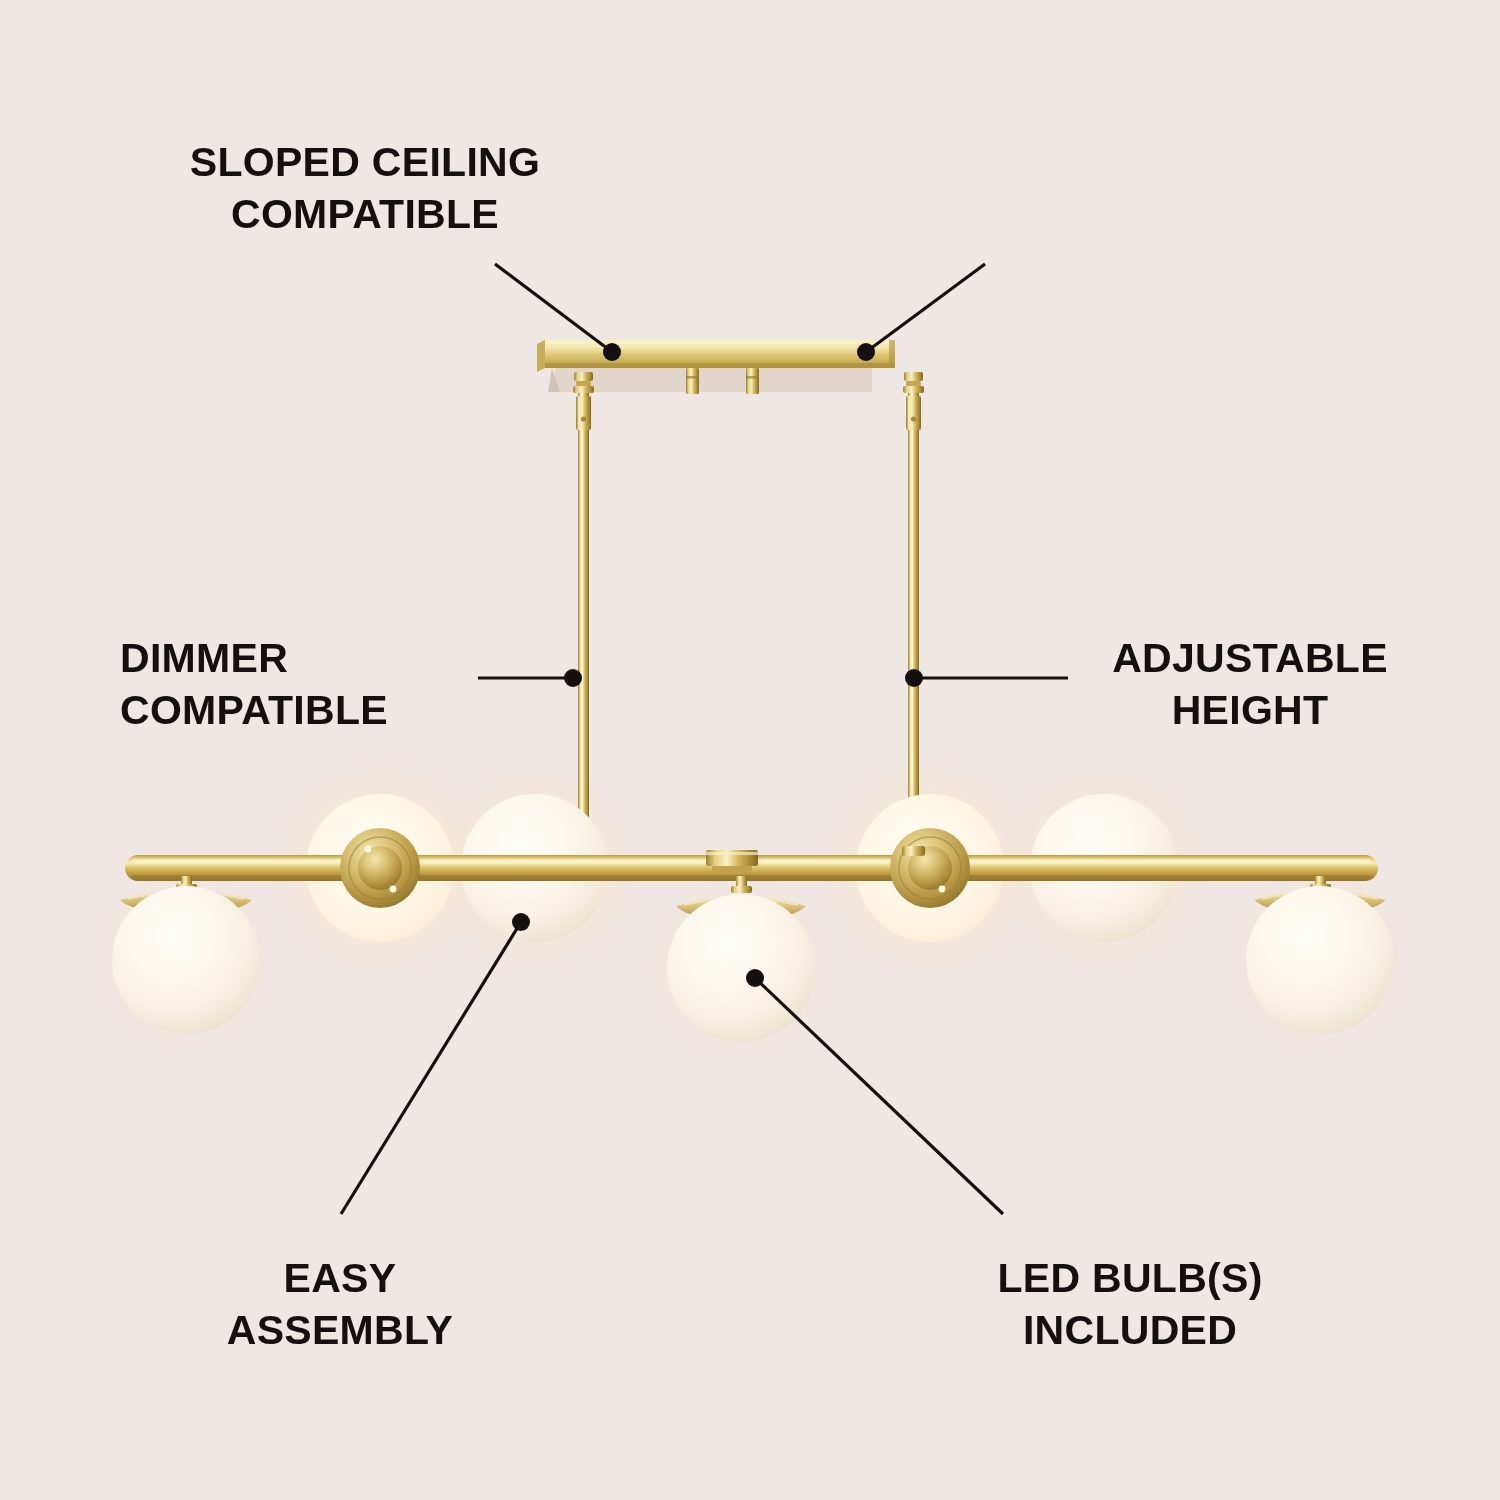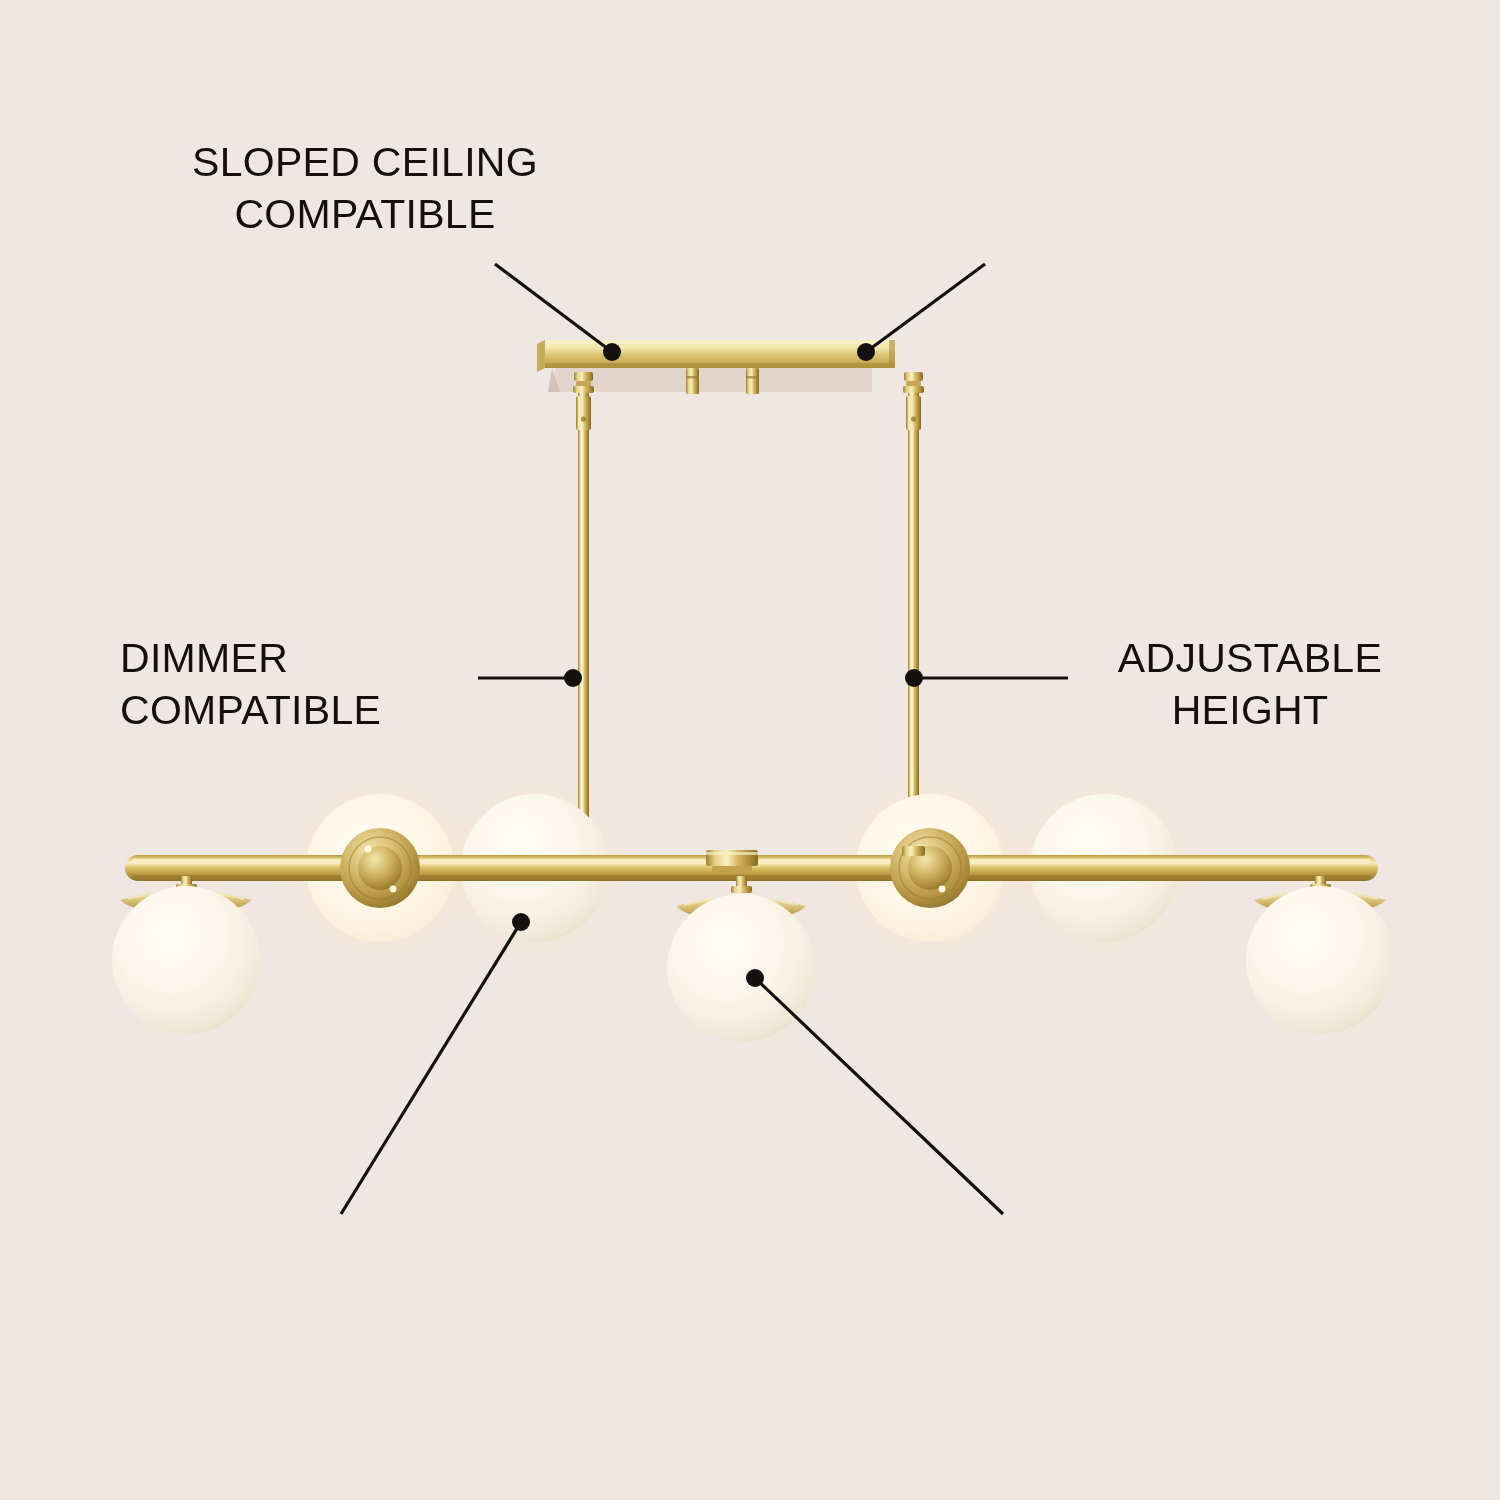--- a/index.html
+++ b/index.html
@@ -26,21 +26,21 @@
     width: 1500px;
     height: 1500px;
   }
   .callout {
     position: absolute;
     color: #14100f;
     font-size: 41px;
     line-height: 1.28;
     letter-spacing: 0.3px;
     white-space: pre-line;
-    font-weight: 400;
+    font-weight: 700;
   }
   .callout.align-center { text-align: center; }
 
   
   #label-sloped-ceiling   { left: 130px;  top: 136px;  width: 470px; }
   #label-wall-switch      { left: 960px;  top: 136px;  width: 420px; text-align: center; }
   #label-dimmer           { left: 120px;  top: 632px;  width: 360px; text-align: left; }
   #label-adjustable       { left: 1080px; top: 632px;  width: 340px; text-align: center; }
   #label-easy-assembly    { left: 170px;  top: 1252px; width: 340px; text-align: center; }
   #label-led-bulbs        { left: 960px;  top: 1252px; width: 340px; text-align: center; }
@@ -256,15 +256,19 @@
   <div class="callout align-center" id="label-sloped-ceiling">SLOPED CEILING
 COMPATIBLE</div>
 
 
   <div class="callout align-center" id="label-dimmer">DIMMER
 COMPATIBLE</div>
 
   <div class="callout align-center" id="label-adjustable">ADJUSTABLE
 HEIGHT</div>
 
-
+  <div class="callout align-center" id="label-easy-assembly">EASY
+ASSEMBLY</div>
+
+  <div class="callout align-center" id="label-led-bulbs">LED BULB(S)
+INCLUDED</div>
 
 </div>
 
 </body></html>

